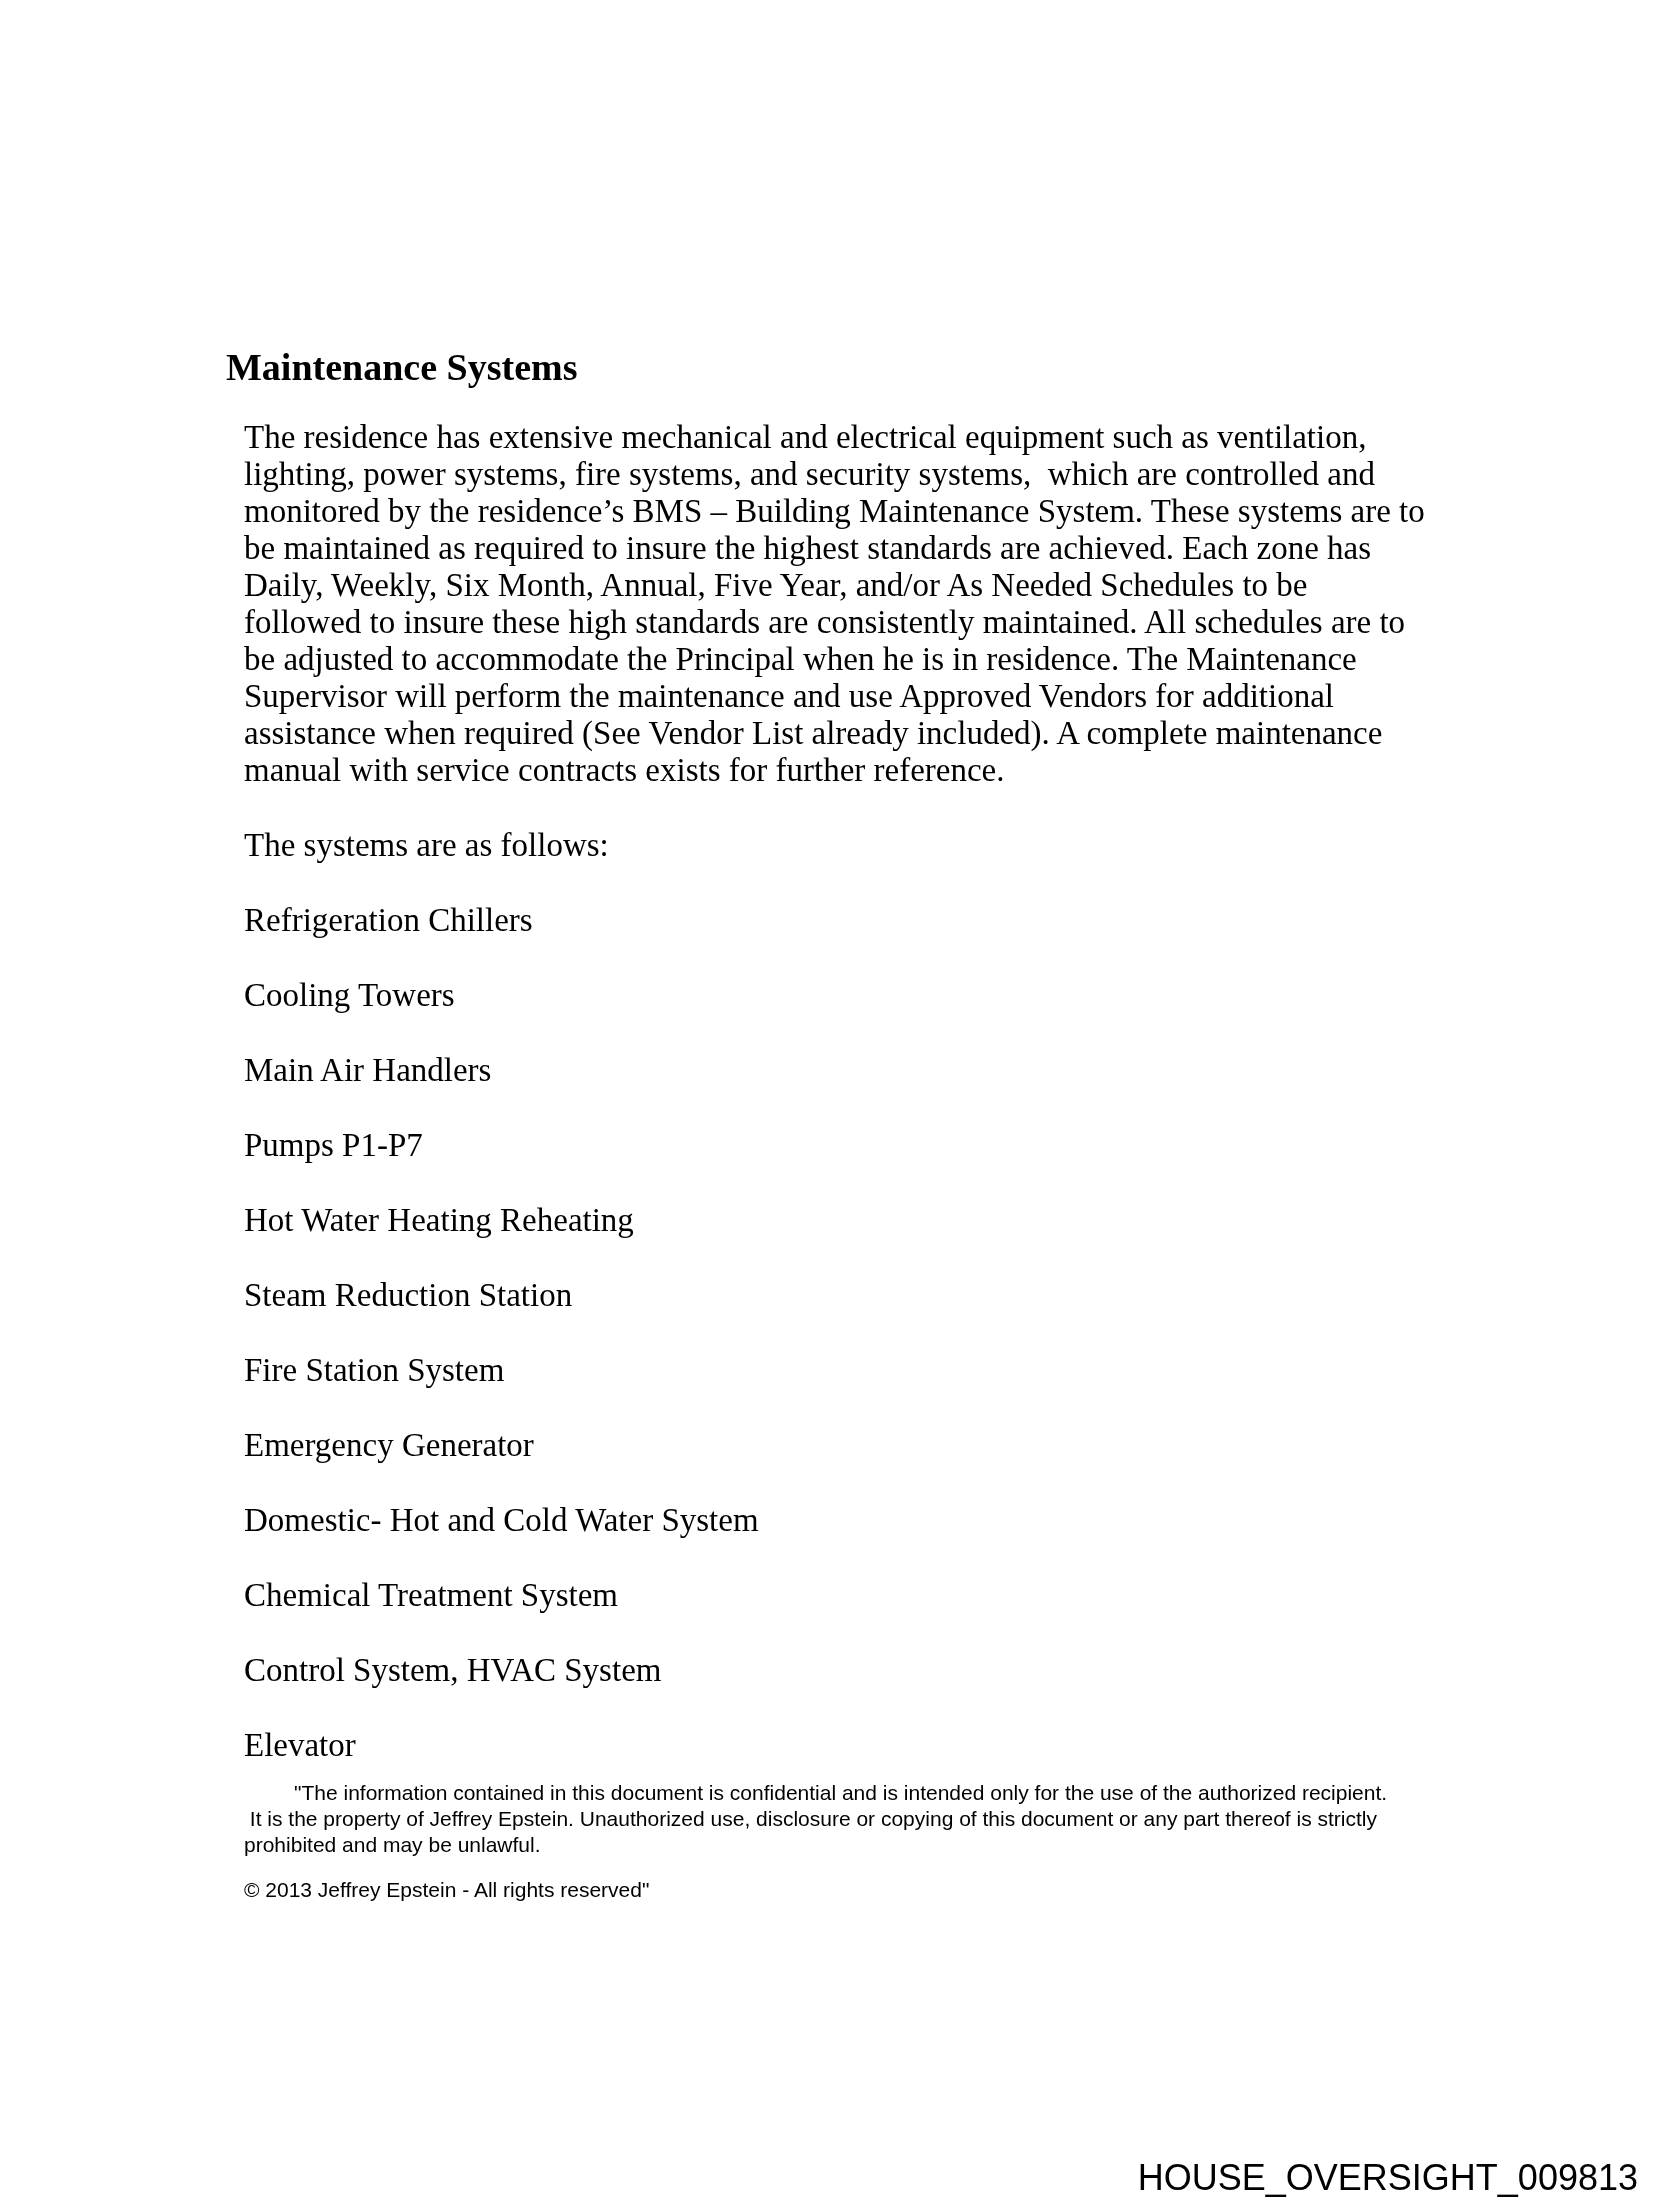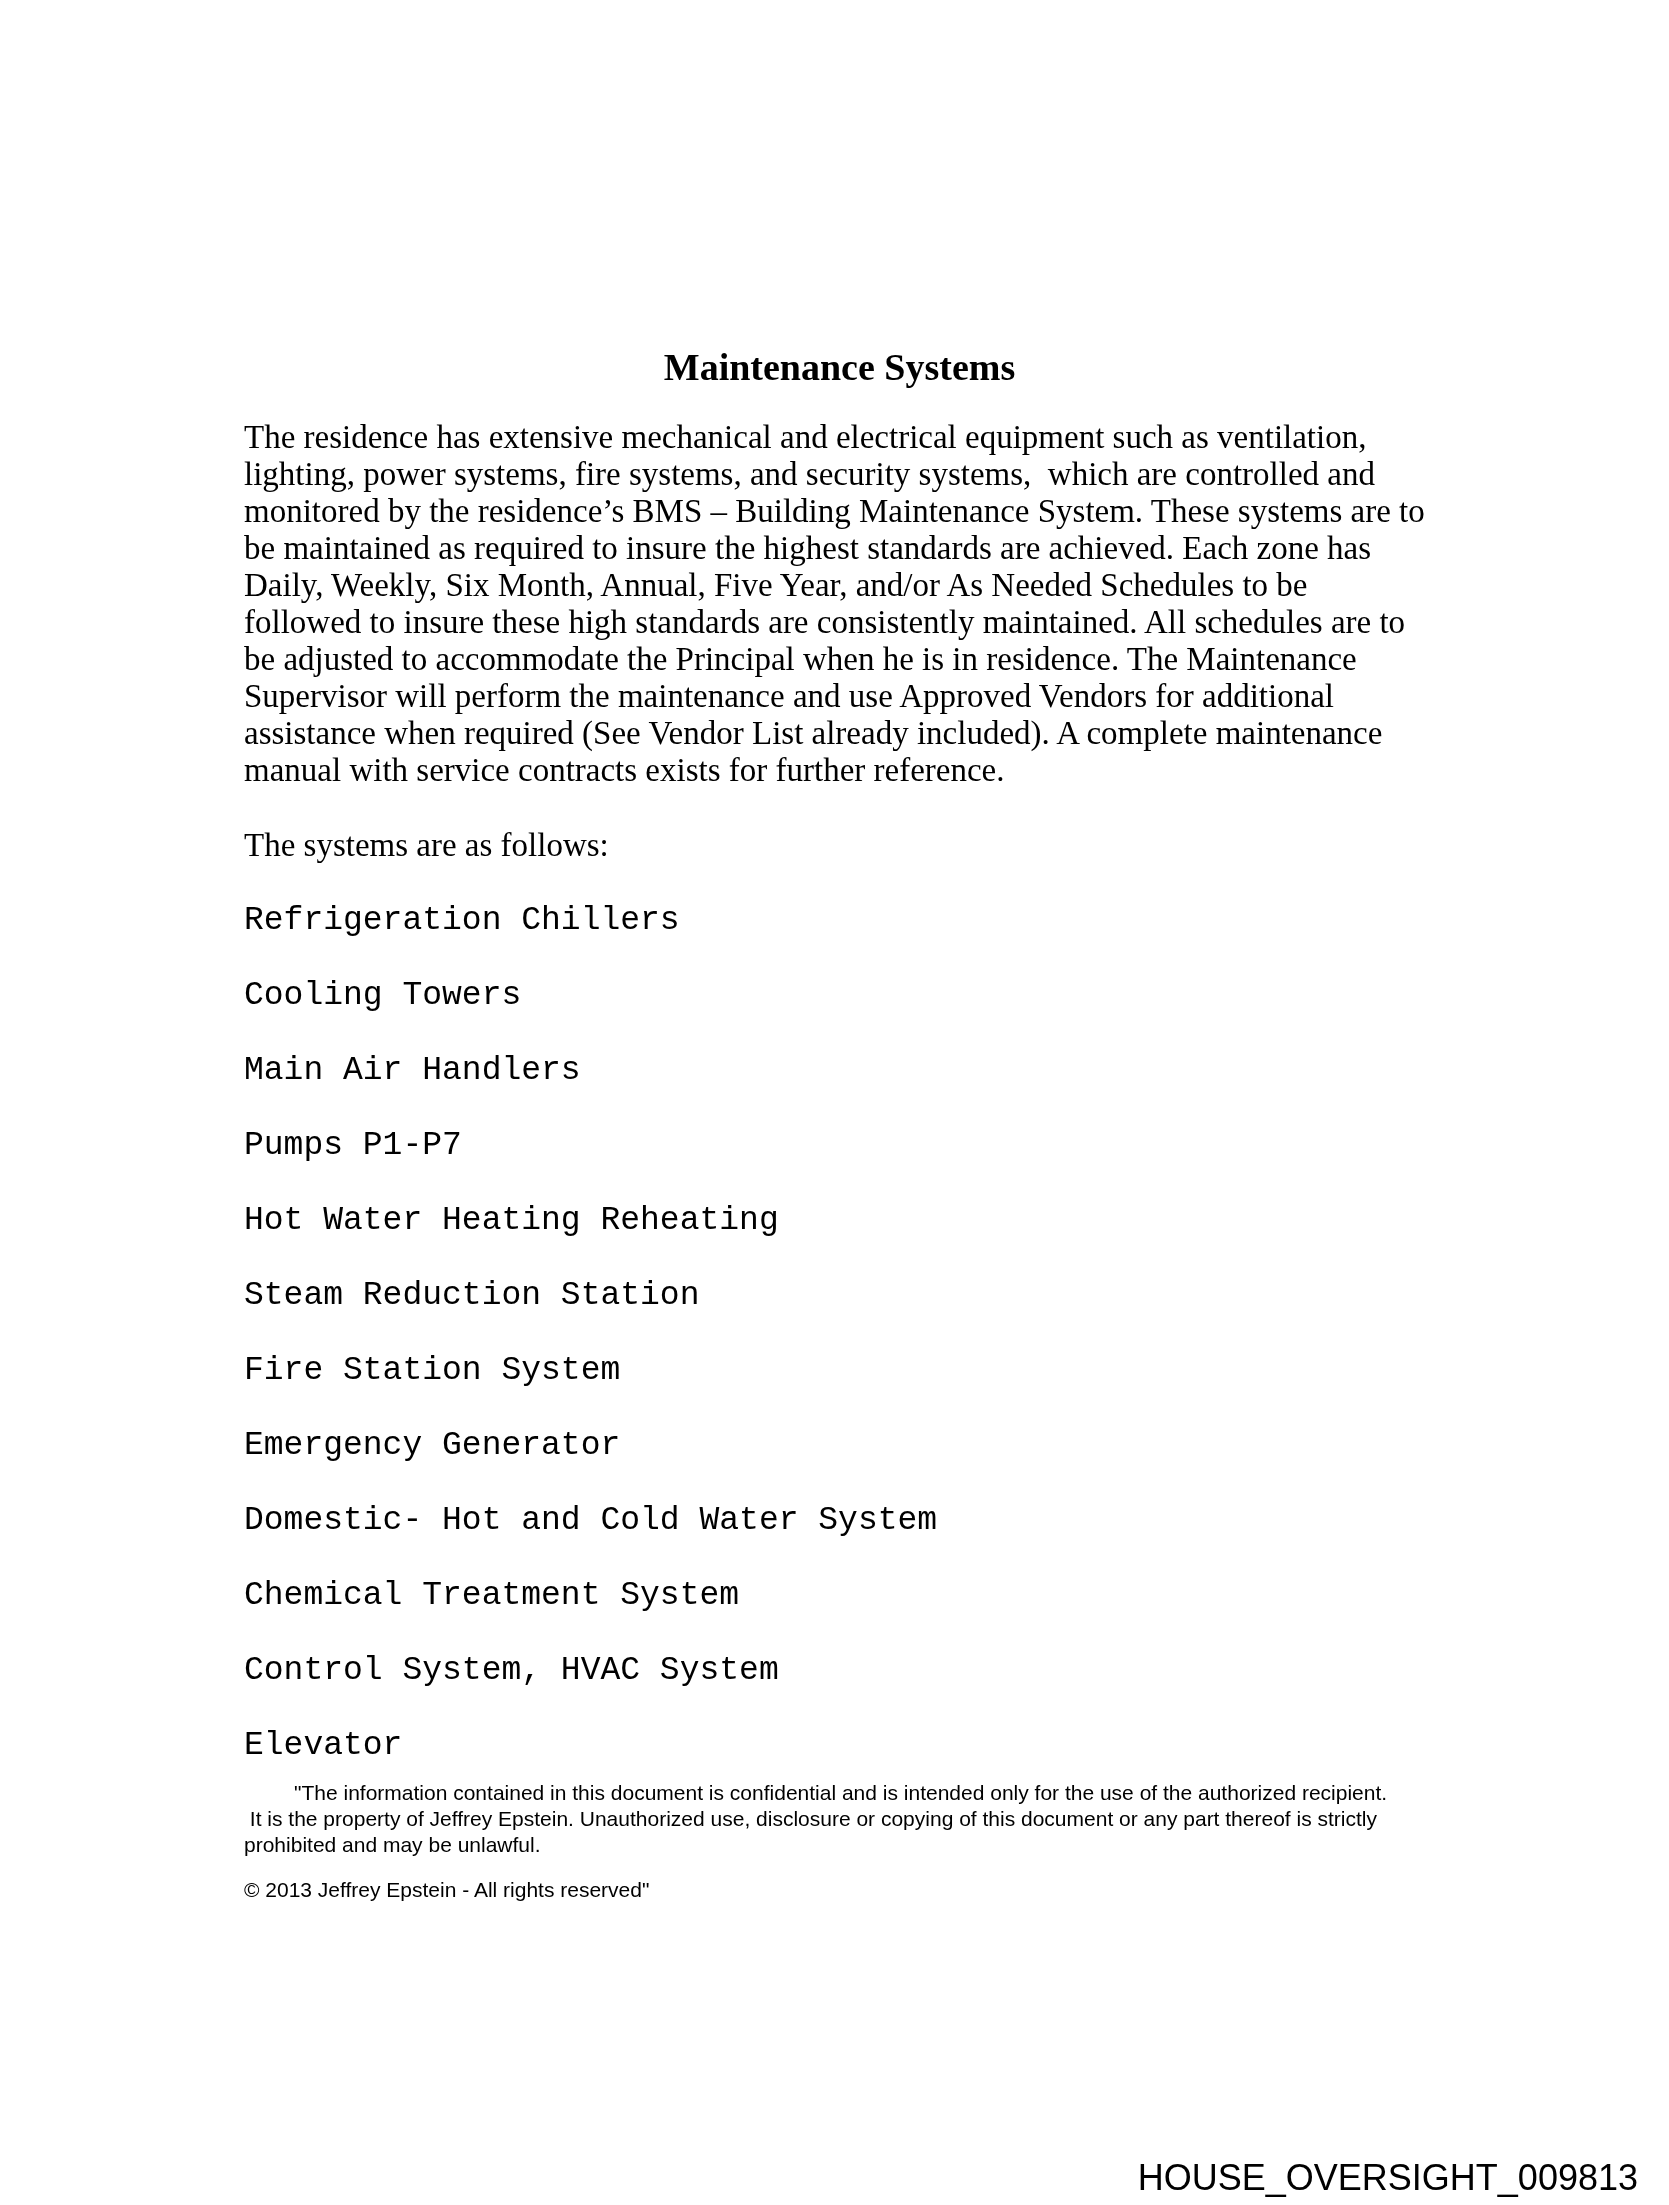--- a/index.html
+++ b/index.html
@@ -10,43 +10,42 @@
   .page {
     position: relative;
     width: 1669px;
     height: 2205px;
     background: #ffffff;
     color: #000000;
     overflow: hidden;
   }
   .doc-title {
     position: absolute;
-    left: 244px;
+    left: 226px;
     top: 345px;
     width: 1191px;
-    text-align: center;
+    text-align: left;
     font: bold 38px/44px "Liberation Serif", "DejaVu Serif", serif;
     white-space: pre-line;
   }
   .content {
     position: absolute;
     left: 244px;
     top: 419px;
     width: 1198px;
     font: 33px/37px "Liberation Serif", "DejaVu Serif", serif;
   }
   .para {
     white-space: pre-line;
     margin: 0 0 38px 0;
   }
   .systems-list { margin: 0; padding: 0; }
   .sys-item {
     margin: 0 0 38px 0;
     white-space: pre;
-    font-family: Liberation Mono, monospace;
   }
   .sys-item:last-child { margin-bottom: 16px; }
   .footer-disclaimer {
     width: 1407px;
     margin: 5.9px 0 0 0;
     font: 21px/26px "Liberation Sans", "DejaVu Sans", sans-serif;
     white-space: pre-line;
     text-indent: 50px;
   }
   .footer-copyright {

